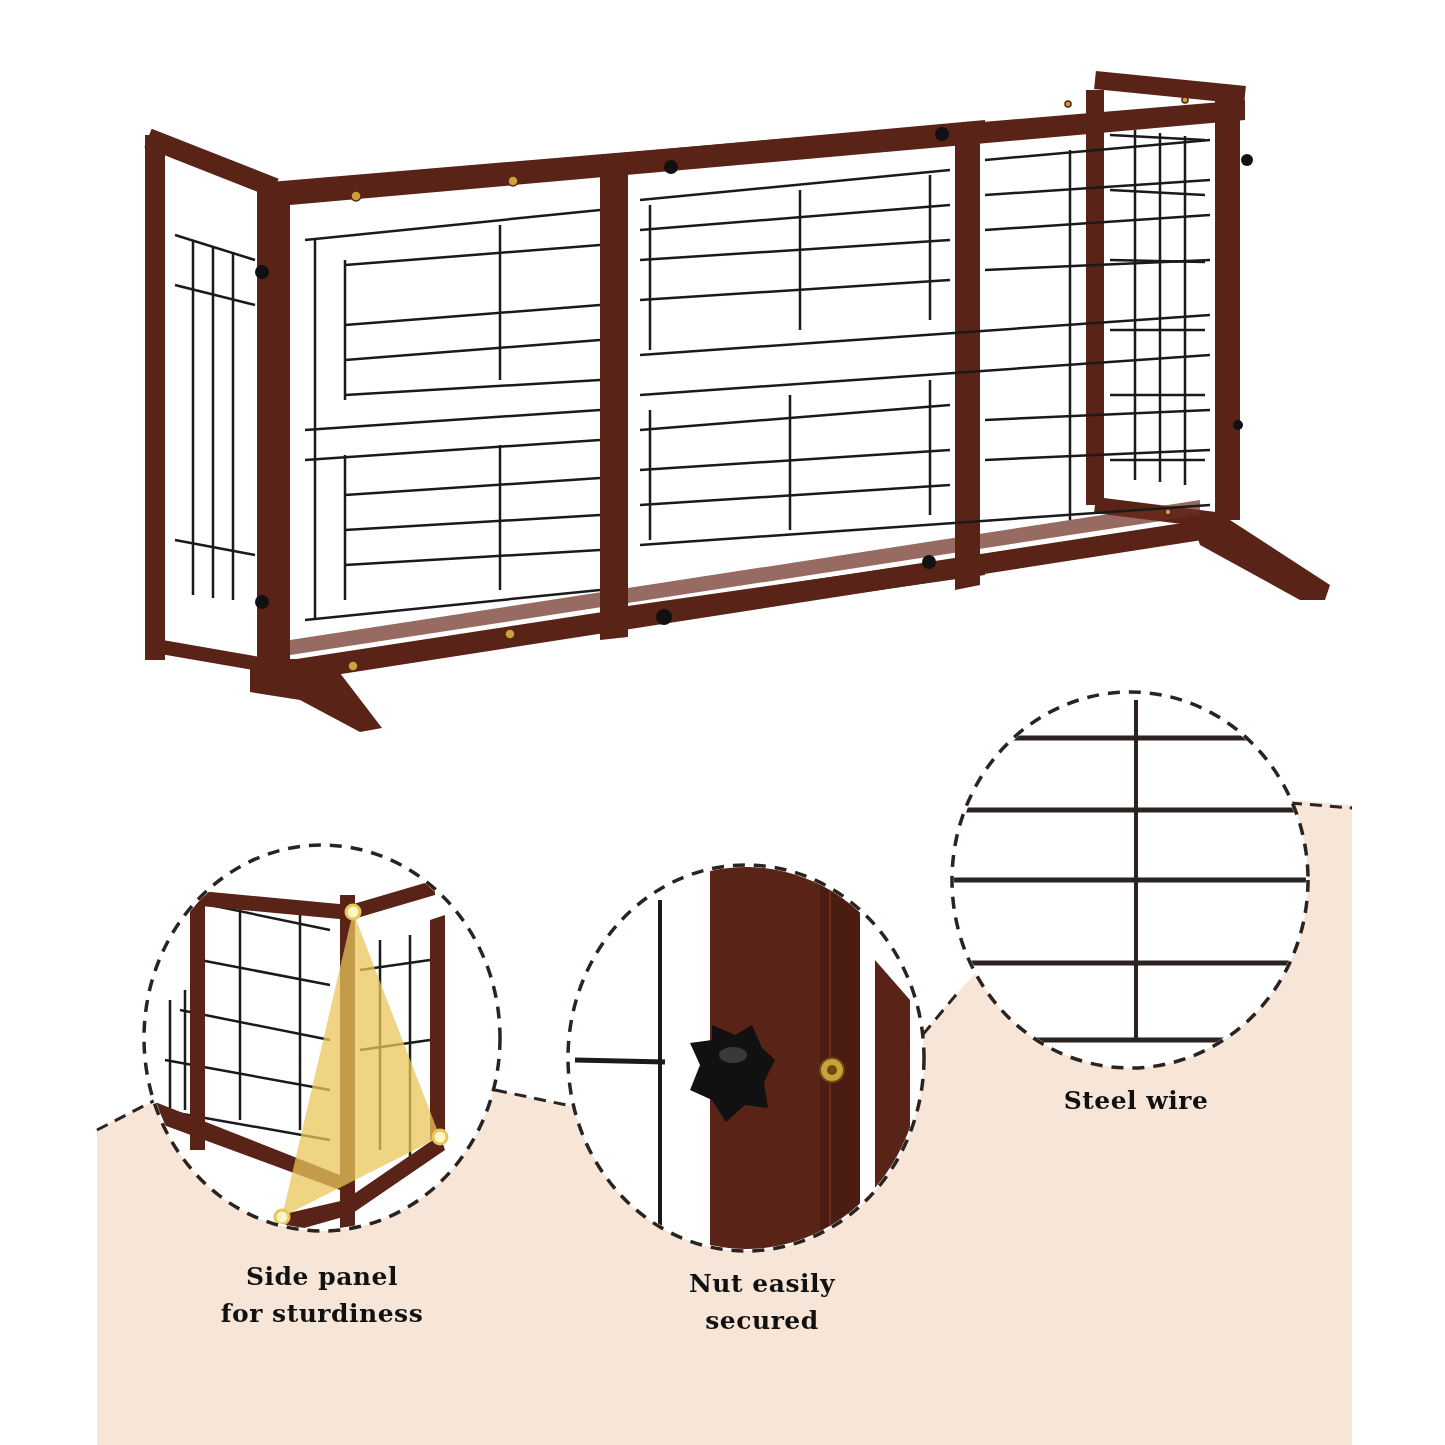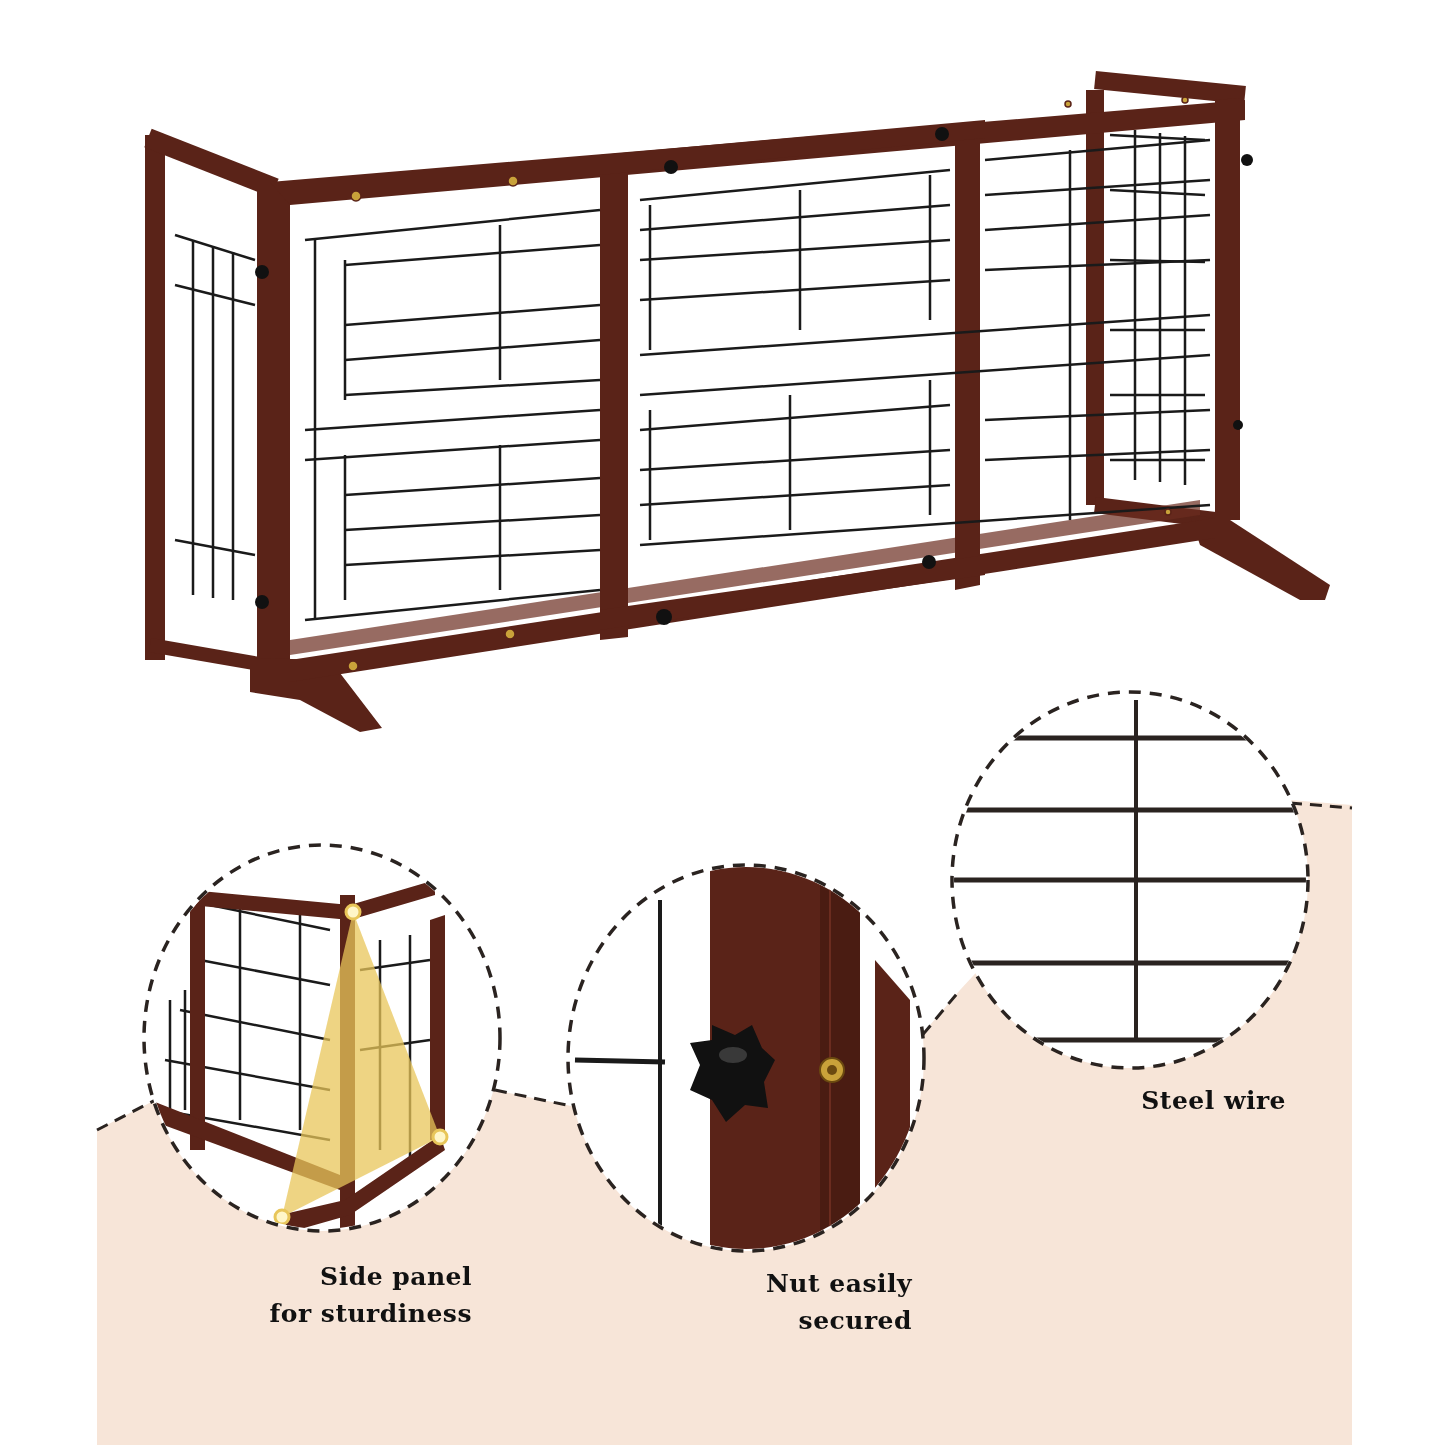--- a/index.html
+++ b/index.html
@@ -1,20 +1,20 @@
 <!DOCTYPE html>
 <html><head>
 <meta charset="utf-8">
 <style>
   html, body { margin: 0; padding: 0; background: #ffffff; }
   body { width: 1445px; height: 1445px; position: relative; overflow: hidden;
          font-family: "DejaVu Serif", "Liberation Serif", serif; }
   .stage { position: absolute; left: 0; top: 0; width: 1445px; height: 1445px; }
   svg { display: block; }
-  .caption { position: absolute; text-align: right; font-weight: bold; color: #111;
+  .caption { position: absolute; text-align: center; font-weight: bold; color: #111;
              font-family: "DejaVu Serif", serif; font-size: 25px; line-height: 37px; letter-spacing: 0.5px; }
 </style>
 </head>
 <body>
 
 <div class="stage">
 <svg width="1445" height="1445" viewBox="0 0 1445 1445" xmlns="http://www.w3.org/2000/svg">
 
   <path d="M97,1130 L165,1095 L210,1090 L230,1085 L495,1090 L590,1110 L640,1120 L790,1120 L900,1060 L960,990 L1080,860 L1200,830 L1290,800 L1352,805 L1352,1445 L97,1445 Z" fill="#f7e5d8"></path>
   <path d="M97,1130 L165,1095" stroke="#2a2320" stroke-width="3" stroke-dasharray="12,8" fill="none"></path>

